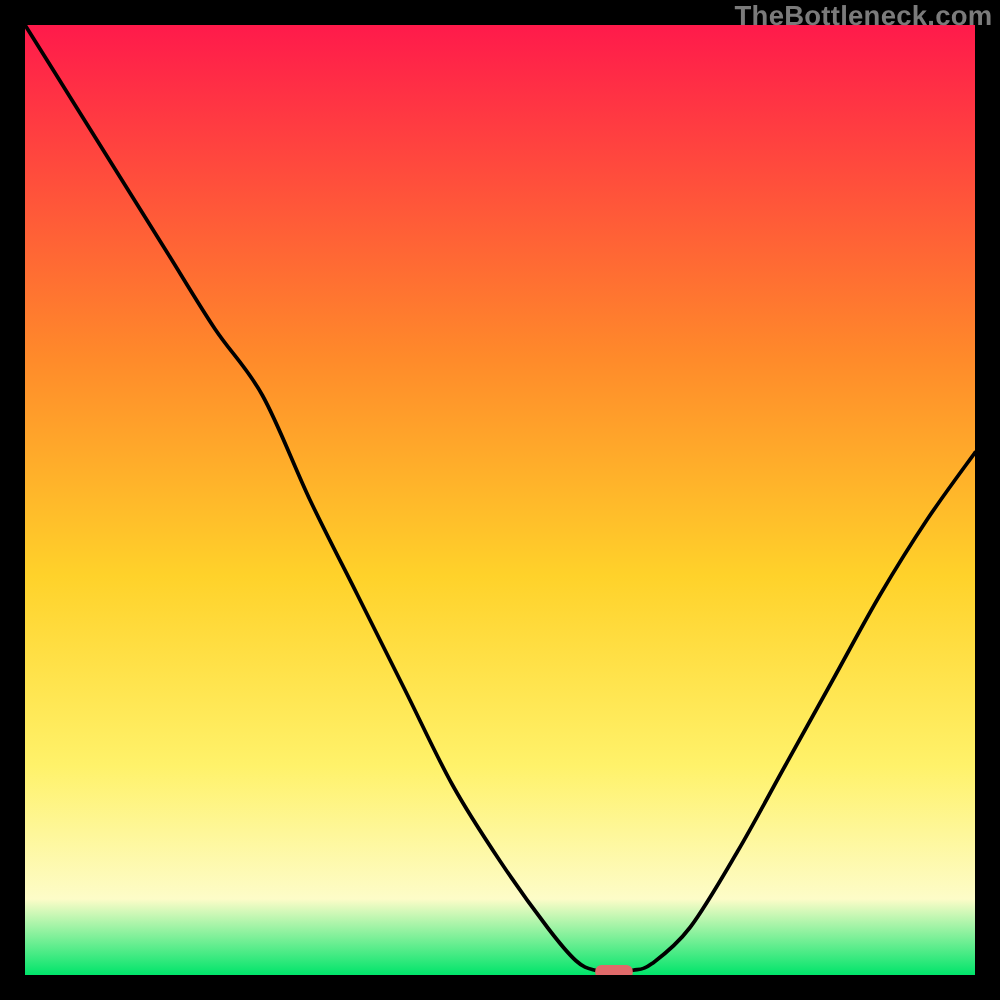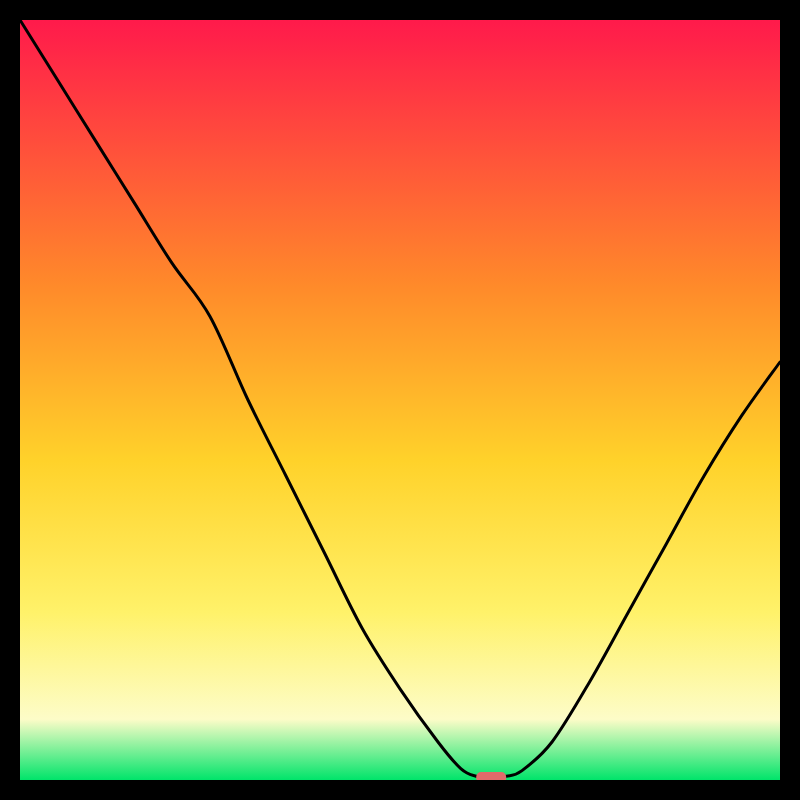--- a/index.html
+++ b/index.html
@@ -53,13 +53,14 @@
           <stop offset="92%" stop-color="#fdfcc8"></stop>
           <stop offset="100%" stop-color="#00e46a"></stop>
         </linearGradient>
       </defs>
       <rect x="0" y="0" width="760" height="760" fill="url(#bg-grad)"></rect>
       <path id="curve-path" fill="none" stroke-width="3" stroke-linejoin="round" stroke-linecap="round" stroke="#000000" d="M 0.00 0.00 C 6.33 10.13, 25.33 40.53, 38.00 60.80 C 50.67 81.07, 63.33 101.33, 76.00 121.60 C 88.67 141.87, 101.33 162.13, 114.00 182.40 C 126.67 202.67, 139.33 224.20, 152.00 243.20 C 164.67 262.20, 177.33 273.60, 190.00 296.40 C 202.67 319.20, 215.33 353.40, 228.00 380.00 C 240.67 406.60, 253.33 430.67, 266.00 456.00 C 278.67 481.33, 291.33 506.67, 304.00 532.00 C 316.67 557.33, 329.33 585.20, 342.00 608.00 C 354.67 630.80, 367.33 649.80, 380.00 668.80 C 392.67 687.80, 407.87 708.70, 418.00 722.00 C 428.13 735.30, 434.47 742.90, 440.80 748.60 C 447.13 754.30, 450.93 754.81, 456.00 756.20 C 461.07 757.59, 466.13 756.96, 471.20 756.96 C 476.27 756.96, 481.33 757.21, 486.40 756.20 C 491.47 755.19, 494.00 756.58, 501.60 750.88 C 509.20 745.18, 520.60 736.95, 532.00 722.00 C 543.40 707.05, 557.33 682.73, 570.00 661.20 C 582.67 639.67, 595.33 615.60, 608.00 592.80 C 620.67 570.00, 633.33 547.20, 646.00 524.40 C 658.67 501.60, 671.33 477.53, 684.00 456.00 C 696.67 434.47, 709.33 414.20, 722.00 395.20 C 734.67 376.20, 753.67 350.87, 760.00 342.00"></path>
       <rect id="marker-rect" rx="5" ry="5" height="11" fill="#e06a6a" x="456.20" y="751.96" width="30"></rect>
     </svg>
   </div>
 
+  <div class="attribution">TheBottleneck.com</div>
 </div>
 
 </body></html>

